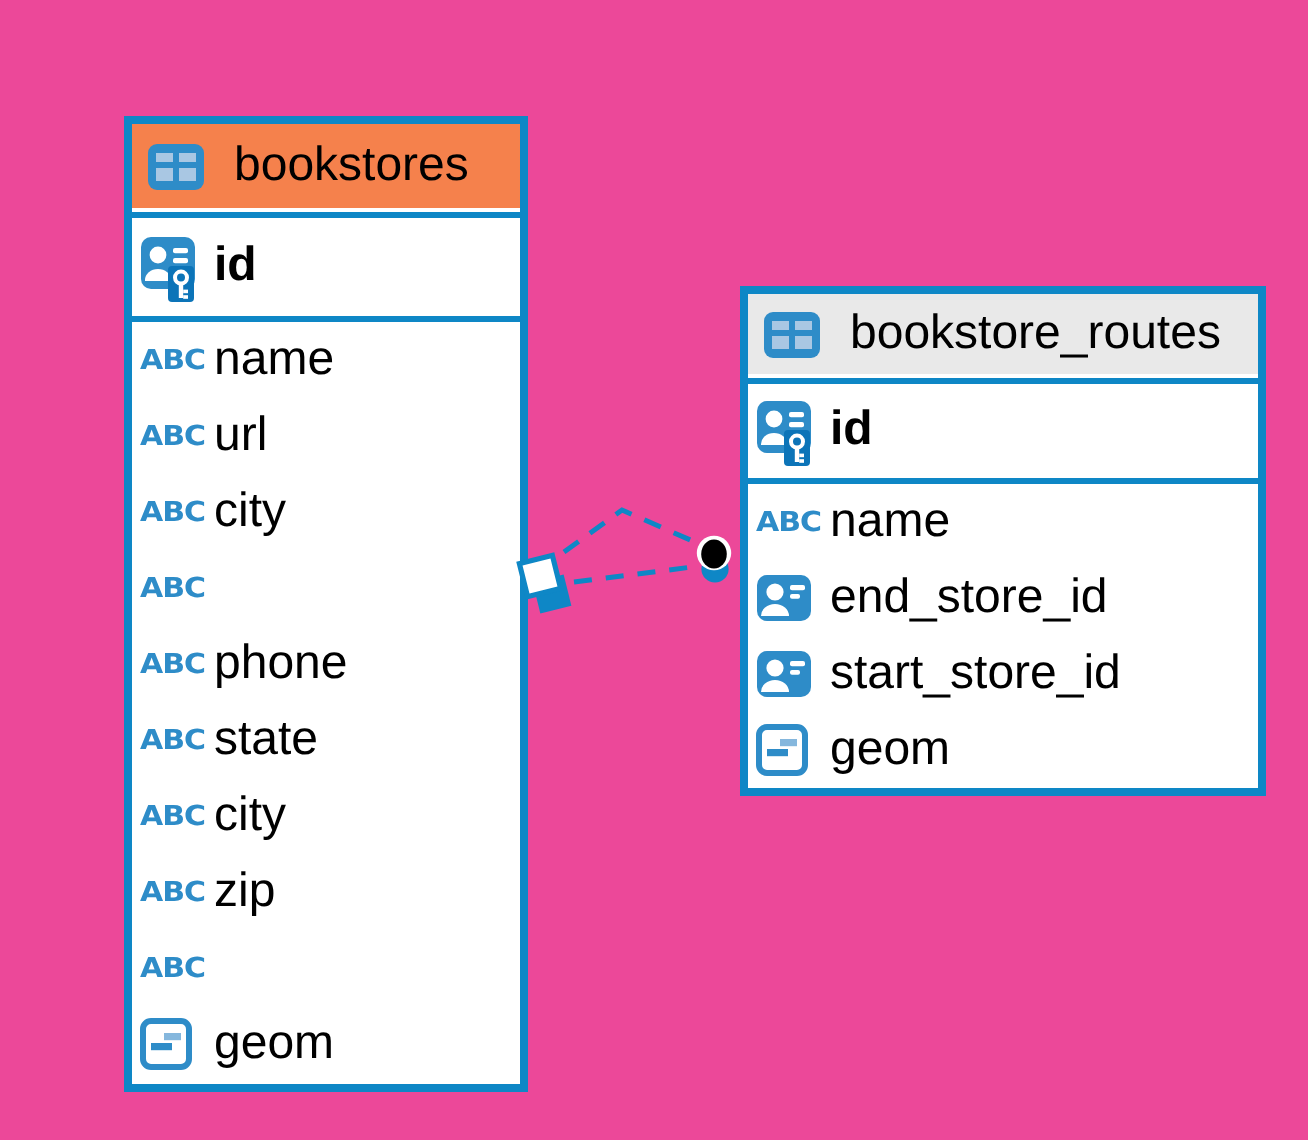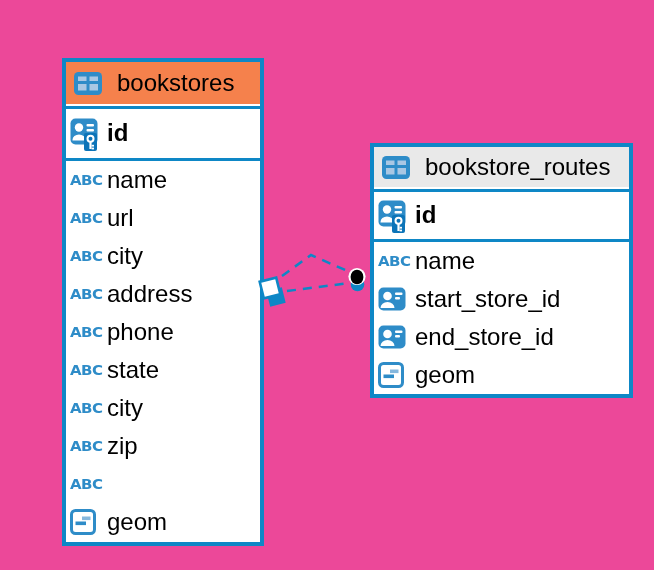--- a/index.html
+++ b/index.html
@@ -100,21 +100,20 @@
       <div class="row col">
         <span class="icon-cell">
           <span class="abc">ABC</span>
         </span>
         <span class="label">city</span>
       </div>
       <div class="row col">
         <span class="icon-cell">
           <span class="abc">ABC</span>
         </span>
-        <span class="label">address</span>
       </div>
       <div class="row col">
         <span class="icon-cell">
           <span class="abc">ABC</span>
         </span>
         <span class="label">phone</span>
       </div>
       <div class="row col">
         <span class="icon-cell">
           <span class="abc">ABC</span>
@@ -190,33 +189,33 @@
       <div class="row col">
         <span class="icon-cell">
           <svg width="28" height="24" viewBox="0 0 28 24">
             <rect x="0.5" y="0.5" width="27" height="23" rx="5" fill="var(--iconblue)"></rect>
             <circle cx="9.5" cy="9" r="4.3" fill="#fff"></circle>
             <path d="M2.5 21 a7 6 0 0 1 14 0 z" fill="#fff"></path>
             <rect x="17" y="5.5" width="7.5" height="2.6" rx="1" fill="#fff"></rect>
             <rect x="17" y="10" width="5" height="2.4" rx="1" fill="#fff"></rect>
           </svg>
         </span>
-        <span class="label">start_store_id</span>
+        <span class="label">end_store_id</span>
       </div>
       <div class="row col">
         <span class="icon-cell">
           <svg width="28" height="24" viewBox="0 0 28 24">
             <rect x="0.5" y="0.5" width="27" height="23" rx="5" fill="var(--iconblue)"></rect>
             <circle cx="9.5" cy="9" r="4.3" fill="#fff"></circle>
             <path d="M2.5 21 a7 6 0 0 1 14 0 z" fill="#fff"></path>
             <rect x="17" y="5.5" width="7.5" height="2.6" rx="1" fill="#fff"></rect>
             <rect x="17" y="10" width="5" height="2.4" rx="1" fill="#fff"></rect>
           </svg>
         </span>
-        <span class="label">end_store_id</span>
+        <span class="label">start_store_id</span>
       </div>
       <div class="row col">
         <span class="icon-cell">
           <svg width="26" height="26" viewBox="0 0 26 26">
             <rect x="1.5" y="1.5" width="23" height="23" rx="4" fill="#fff" stroke="var(--iconblue)" stroke-width="3"></rect>
             <rect x="12" y="7.5" width="8.5" height="3.6" fill="var(--dashlight)"></rect>
             <rect x="5.5" y="12.5" width="10.5" height="3.6" fill="var(--iconblue)"></rect>
           </svg>
         </span>
         <span class="label">geom</span>

